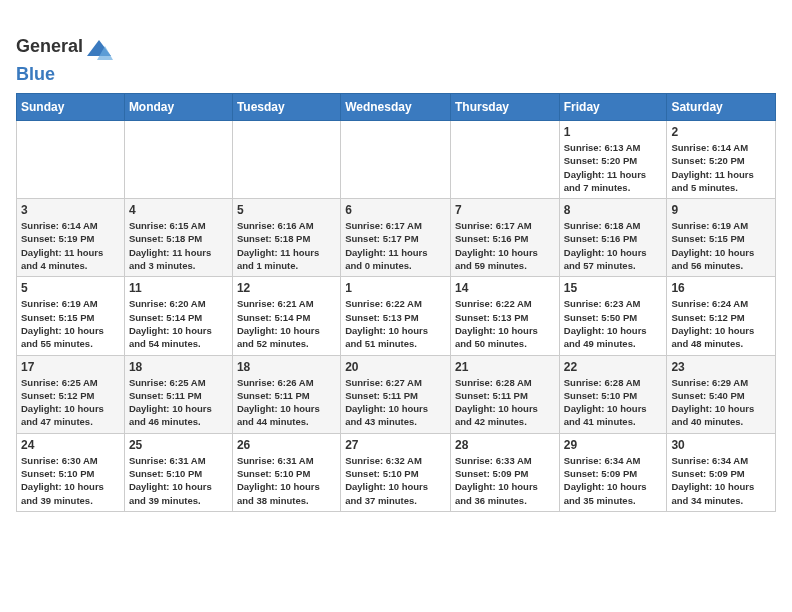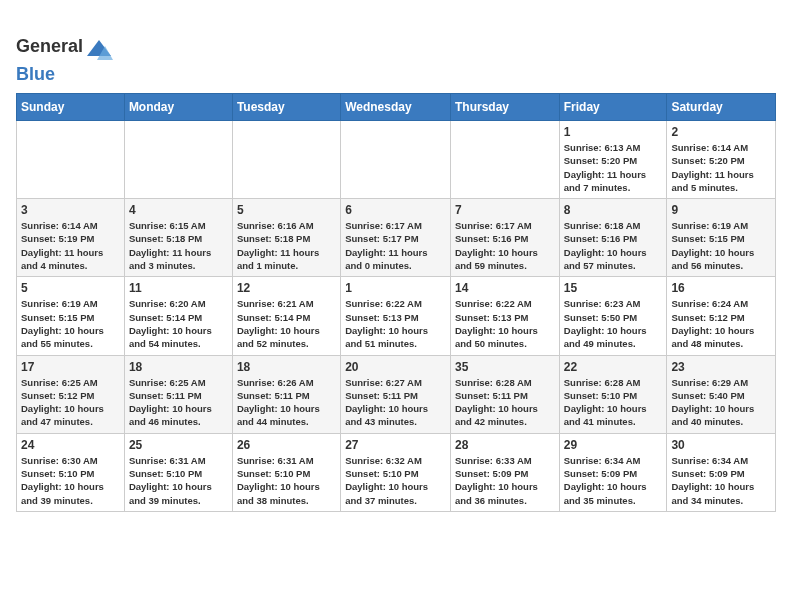--- a/index.html
+++ b/index.html
@@ -253,21 +253,21 @@
 Sunset: 5:11 PM
 Daylight: 10 hours and 44 minutes.</div>
         </td>
         <td>
           <span class="day-number">20</span>
           <div class="day-info">Sunrise: 6:27 AM
 Sunset: 5:11 PM
 Daylight: 10 hours and 43 minutes.</div>
         </td>
         <td>
-          <span class="day-number">35</span>
+          <span class="day-number">21</span>
           <div class="day-info">Sunrise: 6:28 AM
 Sunset: 5:11 PM
 Daylight: 10 hours and 42 minutes.</div>
         </td>
         <td>
           <span class="day-number">22</span>
           <div class="day-info">Sunrise: 6:28 AM
 Sunset: 5:10 PM
 Daylight: 10 hours and 41 minutes.</div>
         </td>

